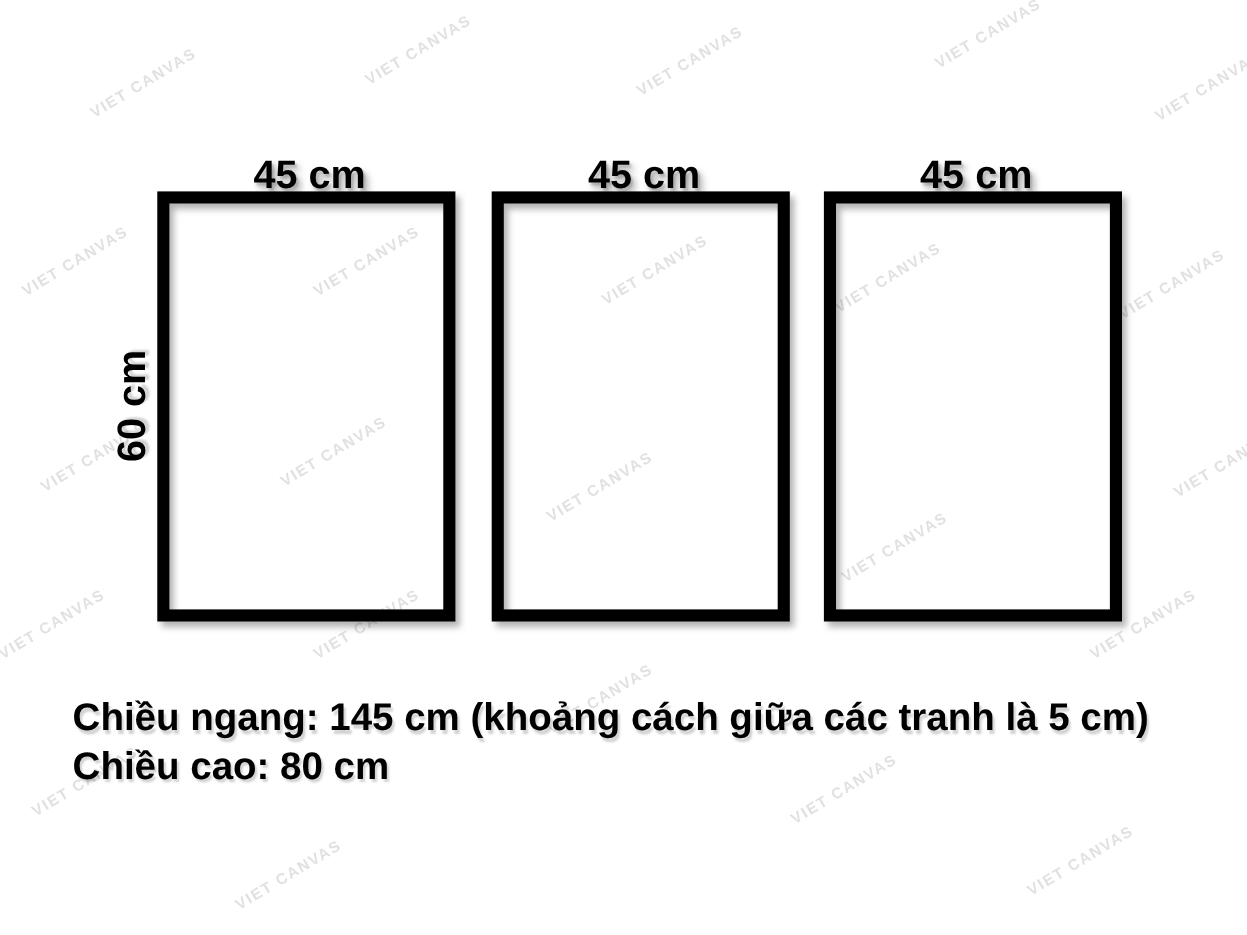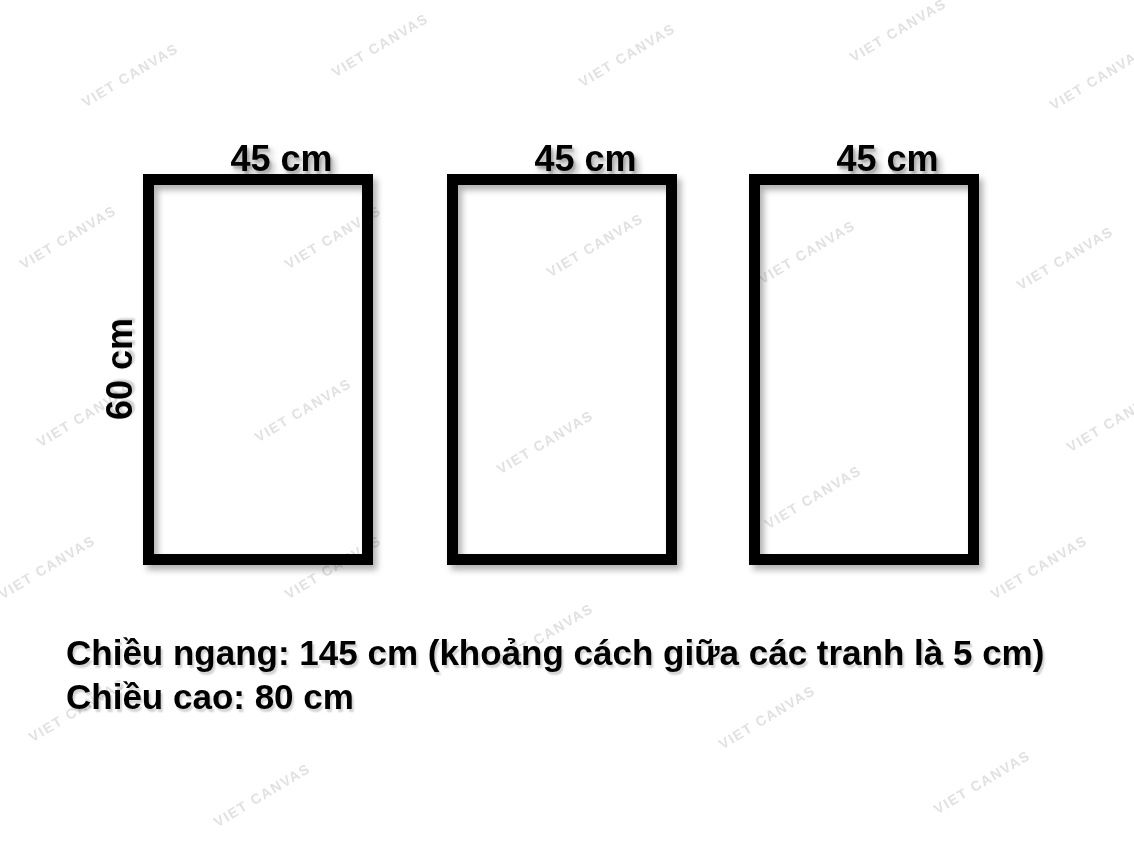--- a/index.html
+++ b/index.html
@@ -27,21 +27,21 @@
     font-size: 14px;
     font-weight: bold;
     letter-spacing: 1.5px;
     color: var(--wm-color, #e1e1e1);
     transform: translate(-50%, -50%) rotate(-31deg);
     user-select: none;
   }
   .frame {
     position: absolute;
     box-sizing: border-box;
-    width: 230px;
+    width: 271px;
     height: 391px;
     top: 174px;
     border: 11px solid var(--frame-color, #000000);
     background: transparent;
     filter: drop-shadow(4px 5px 3px rgba(0,0,0,0.30));
     z-index: 1;
   }
   .frame-1 { left: 143px; }
   .frame-2 { left: 447px; }
   .frame-3 { left: 749px; }

